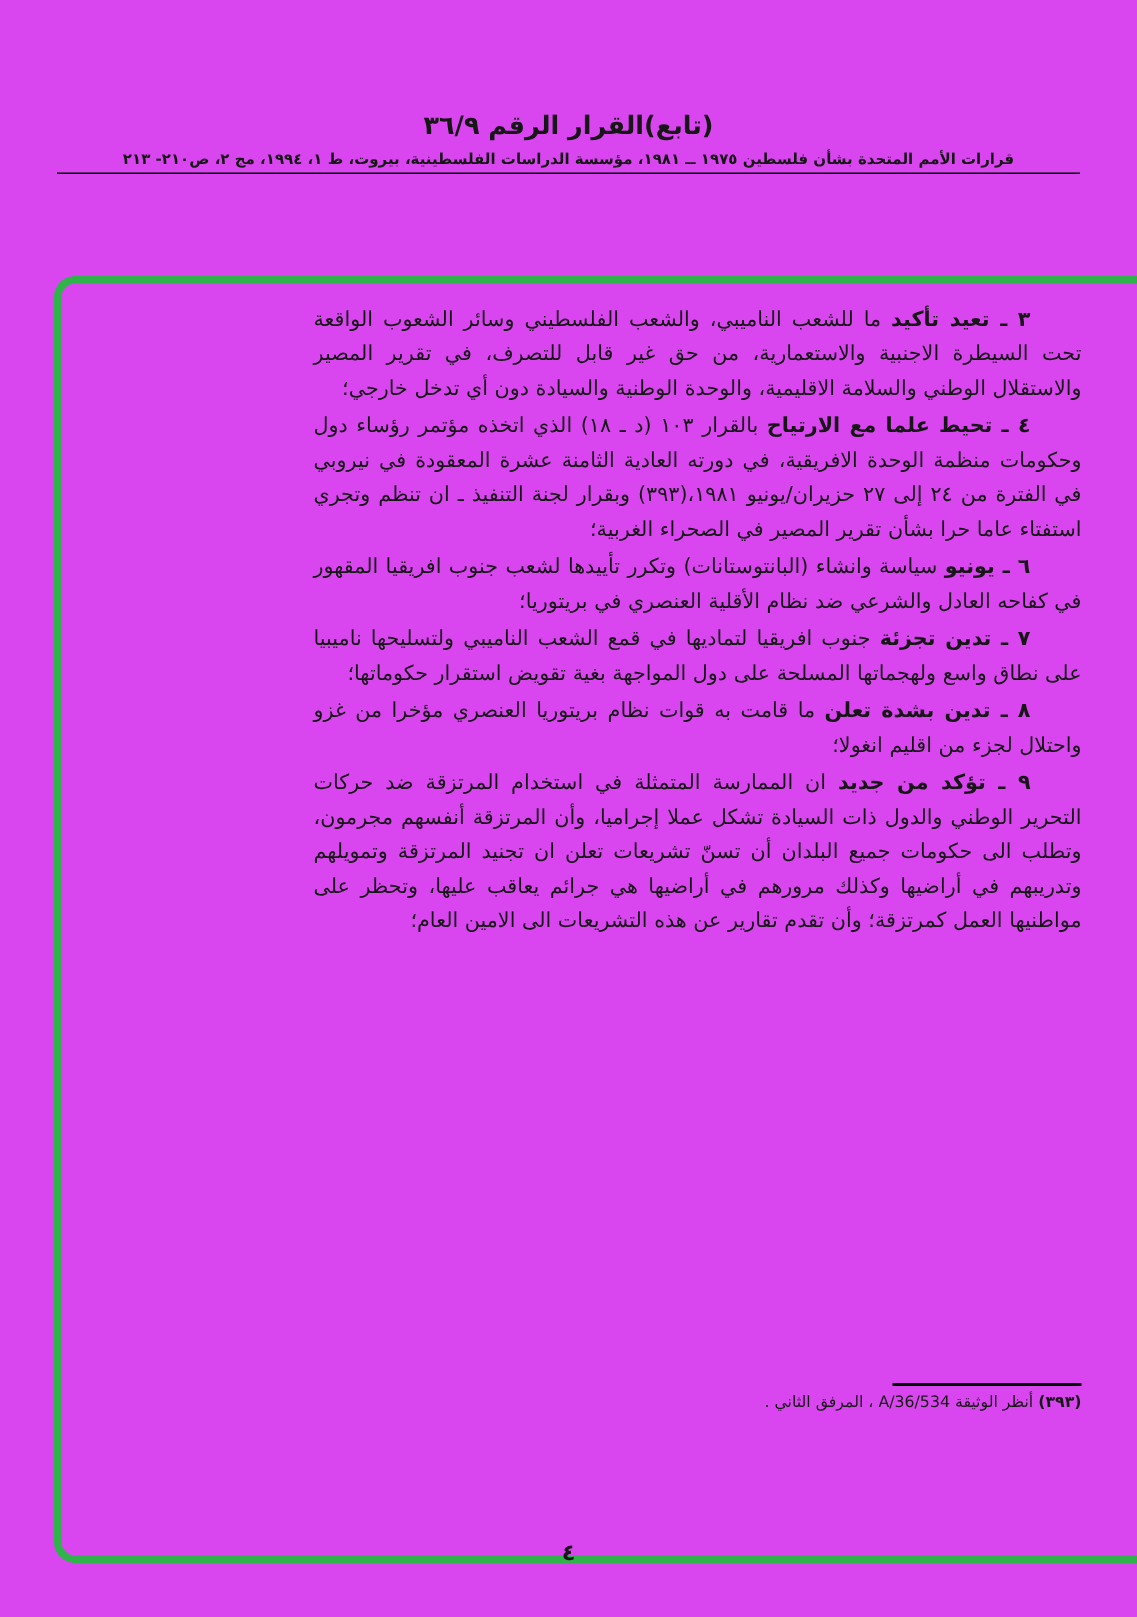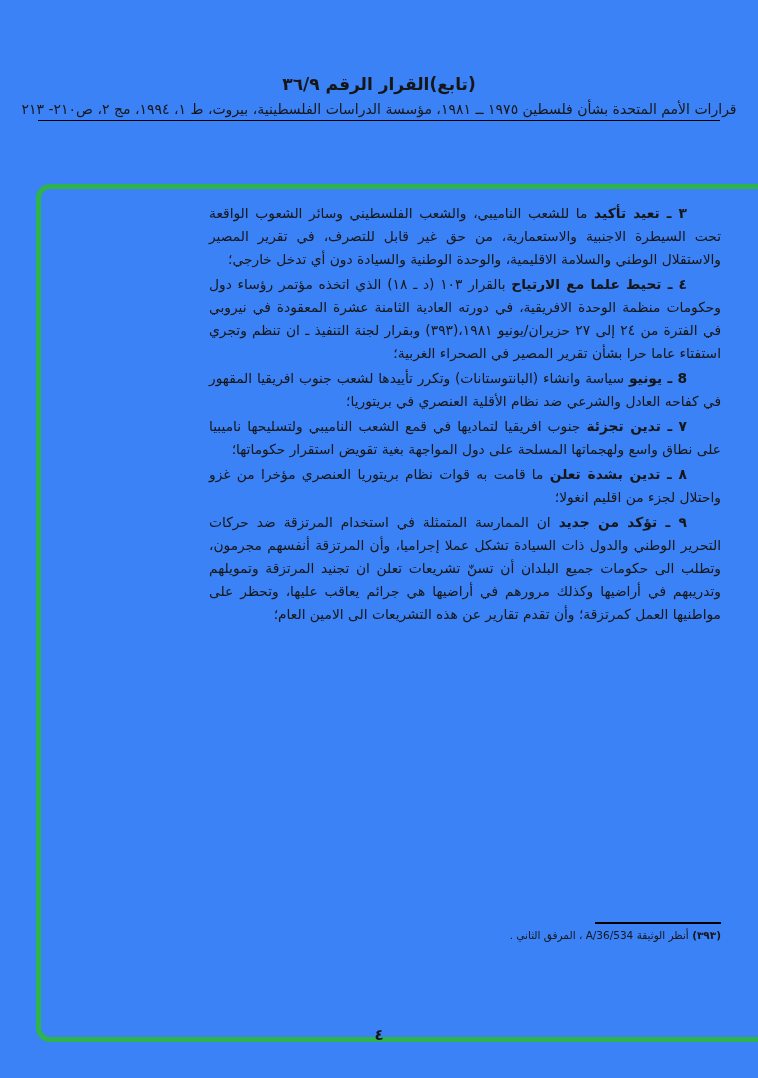--- a/index.html
+++ b/index.html
@@ -5,33 +5,33 @@
   * { margin:0; padding:0; box-sizing:border-box; }
   html,body { width:758px; height:1078px; }
   body {
     background:#ffffff;
     font-family:"DejaVu Sans", sans-serif;
     color:#161616;
   }
   .page {
     position:relative;
     width:758px; height:1078px;
-    background:#3b82f6;
+    background:#d946ef;
     overflow:hidden;
   }
   .doc-header {
     position:absolute; top:74px; left:0; width:100%;
     text-align:center; direction:rtl;
   }
   .doc-title {
     font-size:17px; font-weight:700;
   }
   .doc-source {
     margin-top:7px;
-    font-size:14px; font-weight:400;
+    font-size:10px; font-weight:700;
   }
   .header-rule {
     width:682px; height:0;
     border-top:1.5px solid #000;
     margin:3px auto 0 auto;
   }
   .frame {
     position:absolute; left:36px; top:146px;
     width:744px; height:858px;
     border:5px solid #2fb44c;
@@ -78,21 +78,21 @@
 
   <div class="frame" style="border-color: rgb(47, 180, 76);">
 
     <div class="body-text">
 
       <p class="para"><b class="lead">٣ ـ </b><b class="lead">تعيد تأكيد</b><span> ما للشعب الناميبي، والشعب الفلسطيني وسائر الشعوب الواقعة تحت السيطرة الاجنبية والاستعمارية، من حق غير قابل للتصرف، في تقرير المصير والاستقلال الوطني والسلامة الاقليمية، والوحدة الوطنية والسيادة دون أي تدخل خارجي؛</span></p>
 
       <p class="para"><b class="lead">٤ ـ </b><b class="lead">تحيط علما مع الارتياح</b><span> بالقرار ١٠٣ (د ـ ١٨) الذي اتخذه مؤتمر رؤساء دول وحكومات منظمة الوحدة الافريقية، في دورته العادية الثامنة عشرة المعقودة في نيروبي في الفترة من ٢٤ إلى ٢٧ حزيران/يونيو ١٩٨١،(٣٩٣) وبقرار لجنة التنفيذ ـ ان تنظم وتجري استفتاء عاما حرا بشأن تقرير المصير في الصحراء الغربية؛</span></p>
 
 
-      <p class="para"><b class="lead">8 ـ </b><b class="lead">يونيو</b><span> سياسة وانشاء (البانتوستانات) وتكرر تأييدها لشعب جنوب افريقيا المقهور في كفاحه العادل والشرعي ضد نظام الأقلية العنصري في بريتوريا؛</span></p>
+      <p class="para"><b class="lead">٦ ـ </b><b class="lead">يونيو</b><span> سياسة وانشاء (البانتوستانات) وتكرر تأييدها لشعب جنوب افريقيا المقهور في كفاحه العادل والشرعي ضد نظام الأقلية العنصري في بريتوريا؛</span></p>
 
       <p class="para"><b class="lead">٧ ـ </b><b class="lead">تدين تجزئة</b><span> جنوب افريقيا لتماديها في قمع الشعب الناميبي ولتسليحها ناميبيا على نطاق واسع ولهجماتها المسلحة على دول المواجهة بغية تقويض استقرار حكوماتها؛</span></p>
 
       <p class="para"><b class="lead">٨ ـ </b><b class="lead">تدين بشدة تعلن</b><span> ما قامت به قوات نظام بريتوريا العنصري مؤخرا من غزو واحتلال لجزء من اقليم انغولا؛</span></p>
 
       <p class="para"><b class="lead">٩ ـ </b><b class="lead">تؤكد من جديد</b><span> ان الممارسة المتمثلة في استخدام المرتزقة ضد حركات التحرير الوطني والدول ذات السيادة تشكل عملا إجراميا، وأن المرتزقة أنفسهم مجرمون، وتطلب الى حكومات جميع البلدان أن تسنّ تشريعات تعلن ان تجنيد المرتزقة وتمويلهم وتدريبهم في أراضيها وكذلك مرورهم في أراضيها هي جرائم يعاقب عليها، وتحظر على مواطنيها العمل كمرتزقة؛ وأن تقدم تقارير عن هذه التشريعات الى الامين العام؛</span></p>
 
 
     </div>
 

